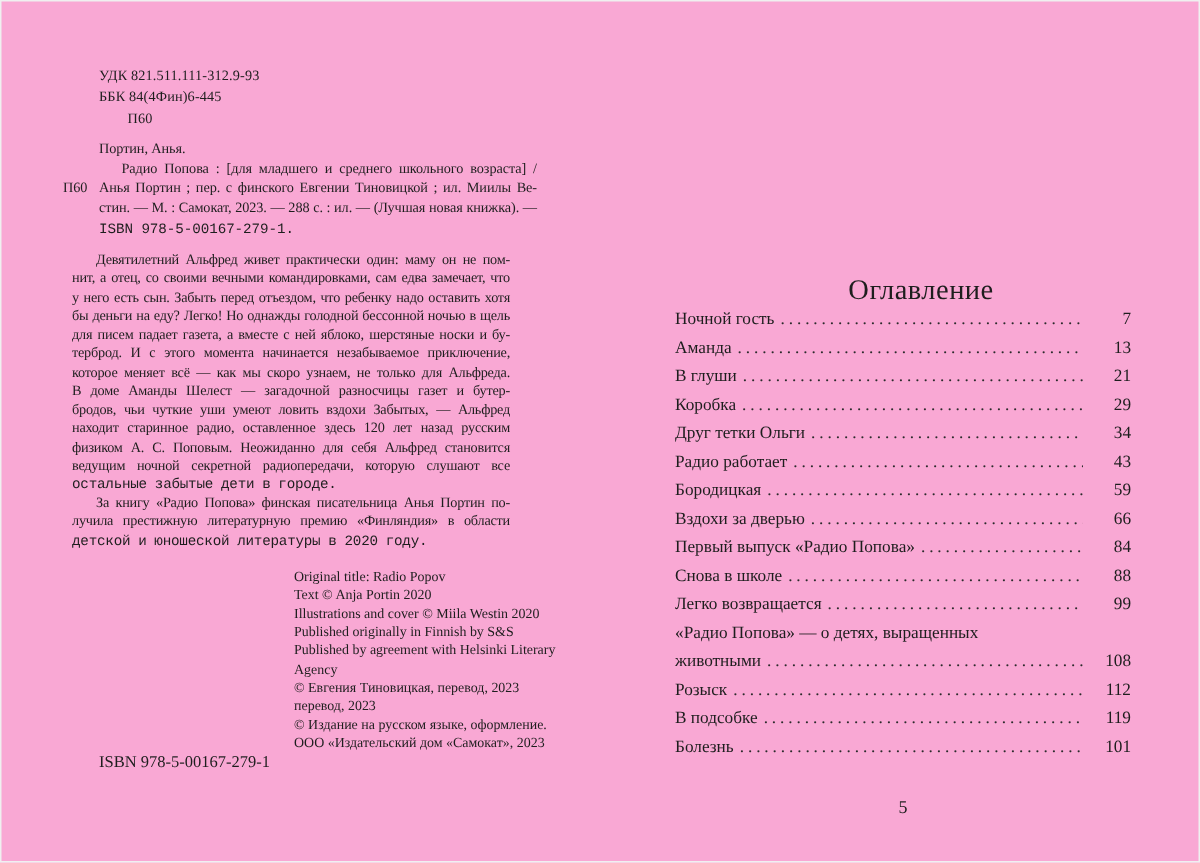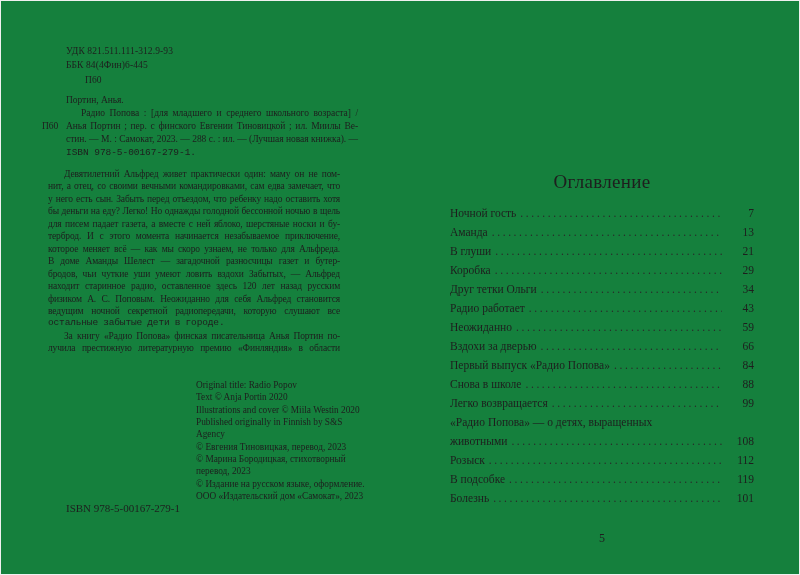--- a/index.html
+++ b/index.html
@@ -6,21 +6,21 @@
   body{
     width:800px;height:575px;
     background:#ffffff;
     font-family:"Liberation Serif", serif;
     color:#1e1e1e;
     overflow:hidden;
   }
   .spread{
     position:relative;
     width:800px;height:575px;
-    background:#15803d;
+    background:#f9a8d4;
     box-shadow: inset 0 0 0 1px #f0f0f0;
   }
   .abs{position:absolute;}
 
   
   .udk-block{
     left:66px;top:44px;width:292px;
     font-size:9.5px;line-height:14.3px;
     letter-spacing:0.1px;
   }
@@ -61,21 +61,21 @@
     font-size:11px;line-height:12.35px;
     white-space:nowrap;
   }
 
   
   .toc-title{
     left:450px;top:170px;width:304px;
     font-size:19px;line-height:24px;
     text-align:center;
     letter-spacing:0.3px;
-    font-weight:normal;margin:0;
+    font-weight:normal;margin:12px;
   }
   .toc{
     left:450px;top:204px;width:304px;
     font-size:11.5px;
   }
   .toc-row{
     display:flex;align-items:flex-end;
     height:19px;line-height:19px;
     white-space:nowrap;
   }
@@ -153,38 +153,39 @@
       <div class="jline">физиком А. С. Поповым. Неожиданно для себя Альфред становится</div>
 
       <div class="jline">ведущим ночной секретной радиопередачи, которую слушают все</div>
 
       <div class="jline end">остальные забытые дети в городе.</div>
 
       <div class="jline indent">За книгу «Радио Попова» финская писательница Анья Портин по-</div>
 
       <div class="jline">лучила престижную литературную премию «Финляндия» в области</div>
 
+      <div class="jline end">детской и юношеской литературы в 2020 году.</div>
     </div>
 
   <div class="abs copyright">
 
       <div class="c-line">Original title: Radio Popov</div>
 
       <div class="c-line">Text © Anja Portin 2020</div>
 
       <div class="c-line">Illustrations and cover © Miila Westin 2020</div>
 
       <div class="c-line">Published originally in Finnish by S&amp;S</div>
 
+      <div class="c-line">Published by agreement with Helsinki Literary</div>
 
       <div class="c-line">Agency</div>
 
       <div class="c-line">© Евгения Тиновицкая, перевод, 2023</div>
 
-      <div class="c-line">© Марина Бородицкая, стихотворный</div>
 
       <div class="c-line">перевод, 2023</div>
 
       <div class="c-line">© Издание на русском языке, оформление.</div>
 
       <div class="c-line">ООО «Издательский дом «Самокат», 2023</div>
     </div>
 
   <div class="abs isbn-bottom">ISBN 978-5-00167-279-1</div>
 
@@ -222,21 +223,21 @@
         <span class="toc-page">34</span>
       </div>
 
       <div class="toc-row">
         <span class="toc-label">Радио работает</span>
         <span class="toc-leader"></span>
         <span class="toc-page">43</span>
       </div>
 
       <div class="toc-row">
-        <span class="toc-label">Неожиданно</span>
+        <span class="toc-label">Бородицкая</span>
         <span class="toc-leader"></span>
         <span class="toc-page">59</span>
       </div>
 
       <div class="toc-row">
         <span class="toc-label">Вздохи за дверью</span>
         <span class="toc-leader"></span>
         <span class="toc-page">66</span>
       </div>
 

